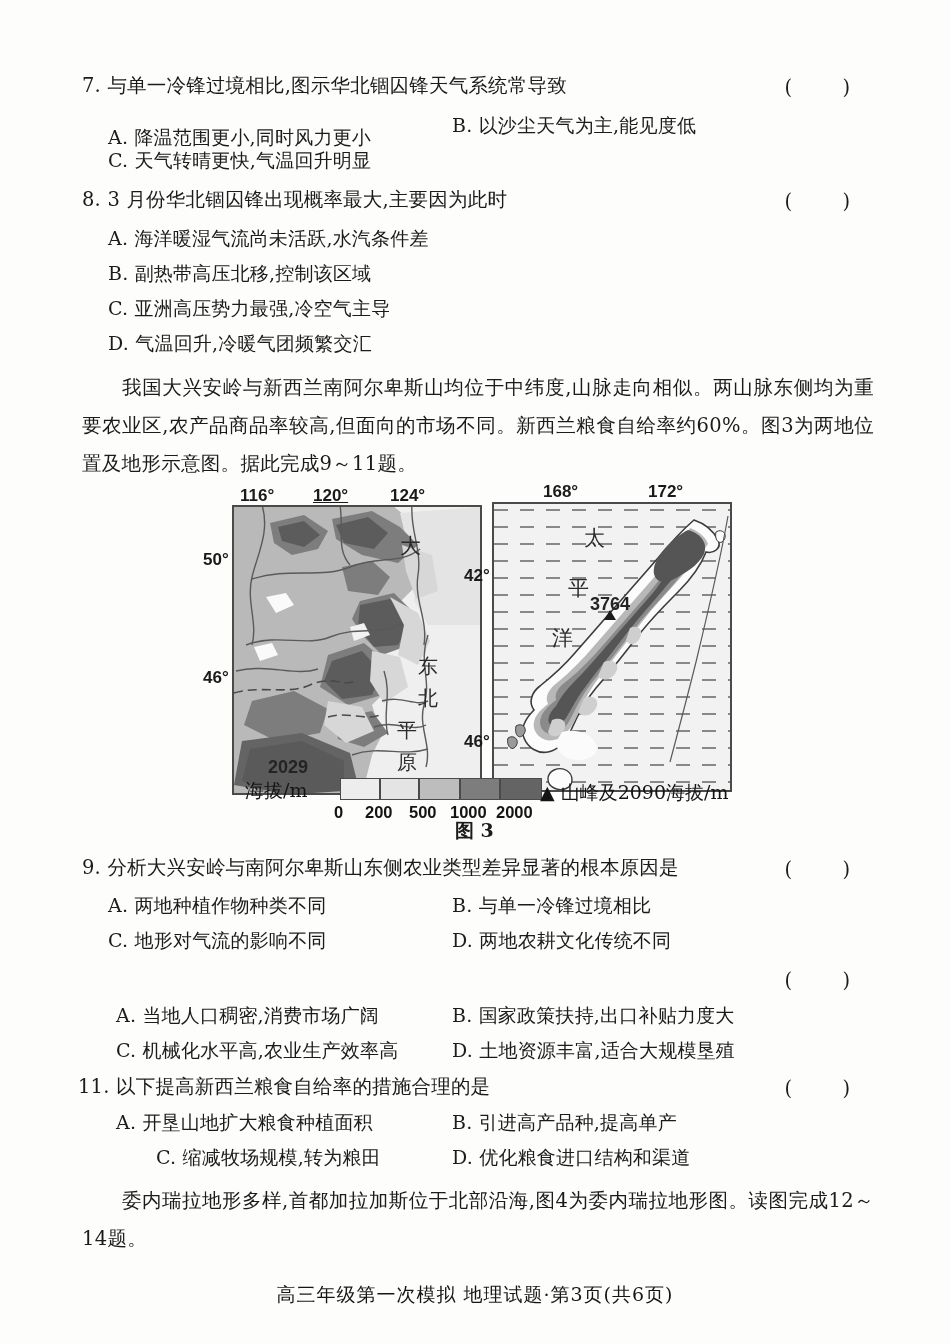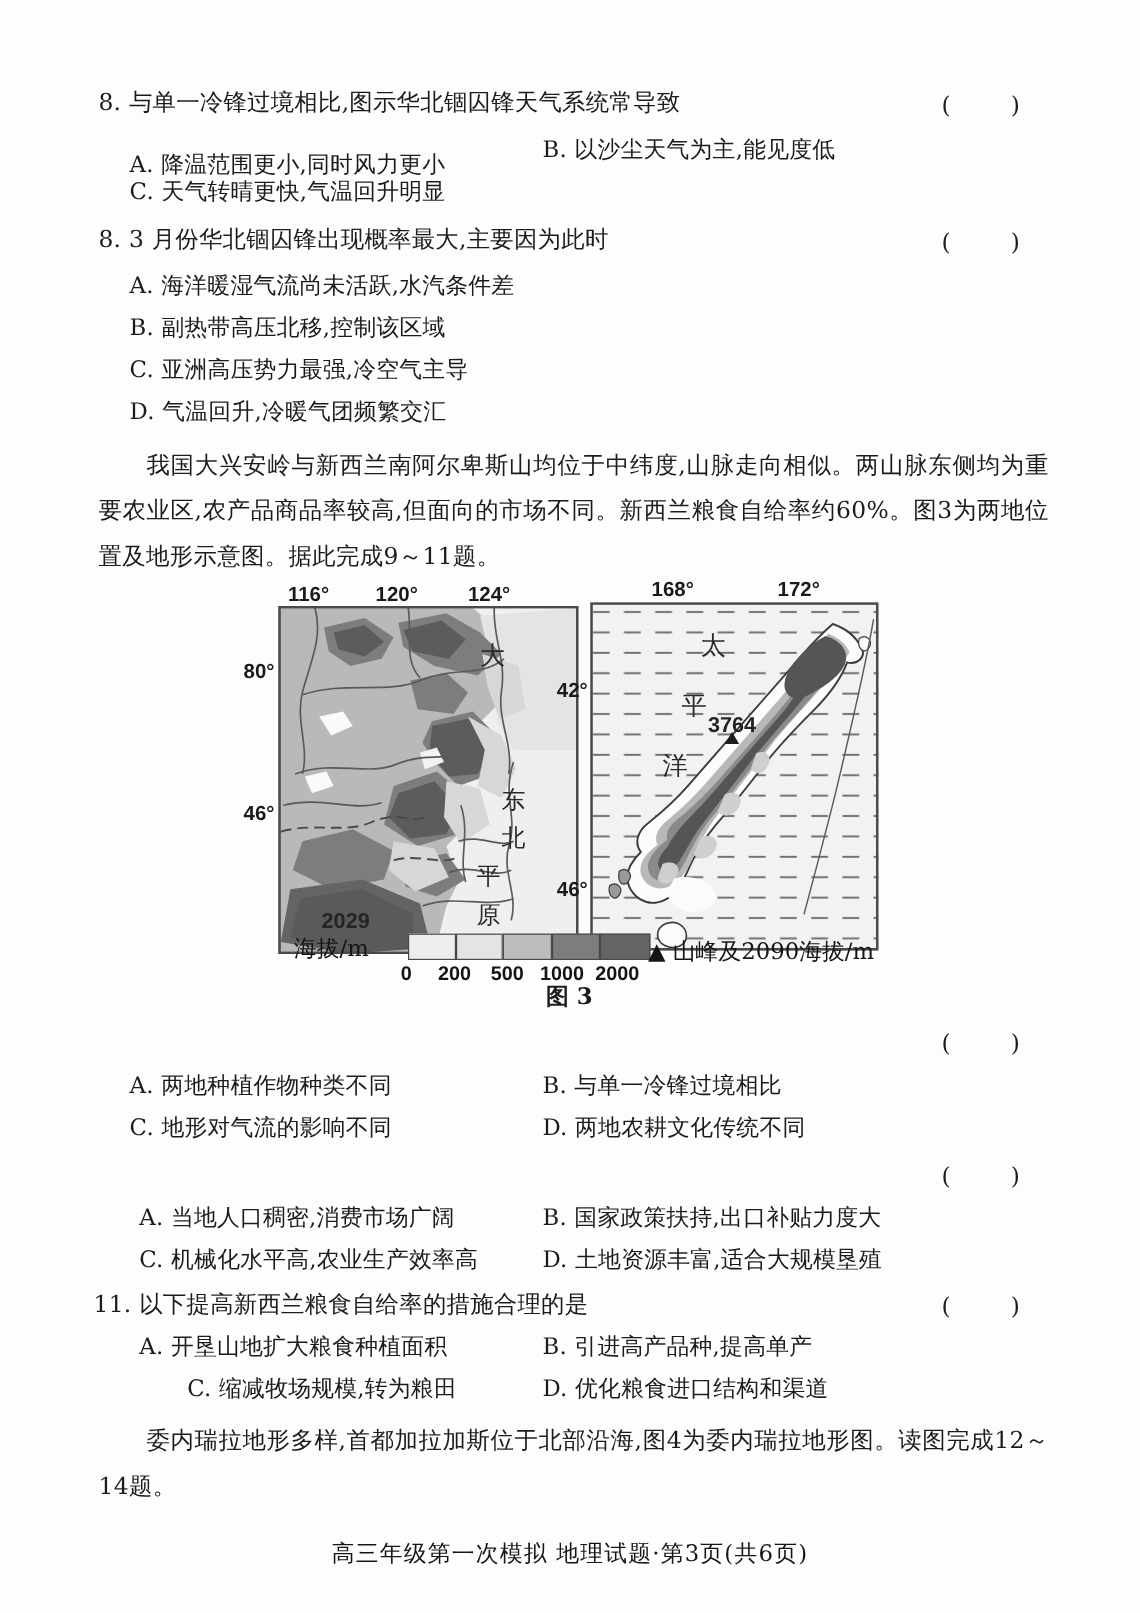--- a/index.html
+++ b/index.html
@@ -102,43 +102,43 @@
     font-size: 19px;
     white-space: nowrap;
   }
   .swatch { position: absolute; height: 22px; border: 1px solid #4a4a4a; box-sizing: border-box; }
 </style>
 </head>
 <body>
 
 <div class="page">
 
-  <div class="qline qstem" style="top:76px;">8. 与单一冷锋过境相比,图示华北锢囚锋天气系统常导致</div>
+  <div class="qline qstem" style="top:76px;">7. 与单一冷锋过境相比,图示华北锢囚锋天气系统常导致</div>
   <div class="brk" style="top:76px;">(    )</div>
 
   <div class="qline opt optA" style="top:116px;margin-top:12px;">A. 降温范围更小,同时风力更小</div>
   <div class="qline opt optB" style="top:116px;">B. 以沙尘天气为主,能见度低</div>
   <div class="qline opt optA" style="top:151px;">C. 天气转晴更快,气温回升明显</div>
 
   <div class="qline qstem" style="top:190px;">8. 3 月份华北锢囚锋出现概率最大,主要因为此时</div>
   <div class="brk" style="top:190px;">(    )</div>
 
   <div class="qline opt optA" style="top:229px;">A. 海洋暖湿气流尚未活跃,水汽条件差</div>
   <div class="qline opt optA" style="top:264px;">B. 副热带高压北移,控制该区域</div>
   <div class="qline opt optA" style="top:299px;">C. 亚洲高压势力最强,冷空气主导</div>
   <div class="qline opt optA" style="top:334px;">D. 气温回升,冷暖气团频繁交汇</div>
 
   <div class="para" style="top:369px;">我国大兴安岭与新西兰南阿尔卑斯山均位于中纬度,山脉走向相似。两山脉东侧均为重要农业区,农产品商品率较高,但面向的市场不同。新西兰粮食自给率约60%。图3为两地位置及地形示意图。据此完成9～11题。</div>
 
   <div id="figure">
 
     <div class="maplabel" style="left:240px; top:16px;">116°</div>
-    <div class="maplabel" style="left:313px; top:16px;">120°</div>
+    <div class="maplabel" style="left:313px; top:16px;text-decoration:underline;">120°</div>
     <div class="maplabel" style="left:390px; top:16px;">124°</div>
-    <div class="maplabel" style="left:203px; top:80px;">80°</div>
+    <div class="maplabel" style="left:203px; top:80px;">50°</div>
     <div class="maplabel" style="left:203px; top:198px;">46°</div>
 
     <svg width="250" height="290" viewBox="0 0 250 290" style="position:absolute;left:232px;top:35px;">
       <defs>
         <clipPath id="lclip">
             <rect x="1" y="1" width="248" height="288"></rect>
           </clipPath>
       </defs>
 
       <rect x="0" y="0" width="250" height="290" fill="#b9b9b9" stroke="#4a4a4a" stroke-width="2"></rect>
@@ -290,20 +290,21 @@
     <div class="legendnum" style="left:365px; top:333px;">200</div>
     <div class="legendnum" style="left:409px; top:333px;">500</div>
     <div class="legendnum" style="left:450px; top:333px;">1000</div>
     <div class="legendnum" style="left:496px; top:333px;">2000</div>
 
     <div class="legendtext" style="left:540px; top:310px;">▲ 山峰及2090海拔/m</div>
 
     <div class="figcap" style="left:455px; top:348px;">图 3</div>
   </div>
 
+  <div class="qline qstem" style="top:858px;">9. 分析大兴安岭与南阿尔卑斯山东侧农业类型差异显著的根本原因是</div>
   <div class="brk" style="top:858px;">(    )</div>
 
   <div class="qline opt optA" style="top:896px;">A. 两地种植作物种类不同</div>
   <div class="qline opt optB" style="top:896px;">B. 与单一冷锋过境相比</div>
   <div class="qline opt optA" style="top:931px;">C. 地形对气流的影响不同</div>
   <div class="qline opt optB" style="top:931px;">D. 两地农耕文化传统不同</div>
 
   <div class="brk" style="top:969px;">(    )</div>
 
   <div class="qline opt" style="left:116px; top:1006px;">A. 当地人口稠密,消费市场广阔</div>

